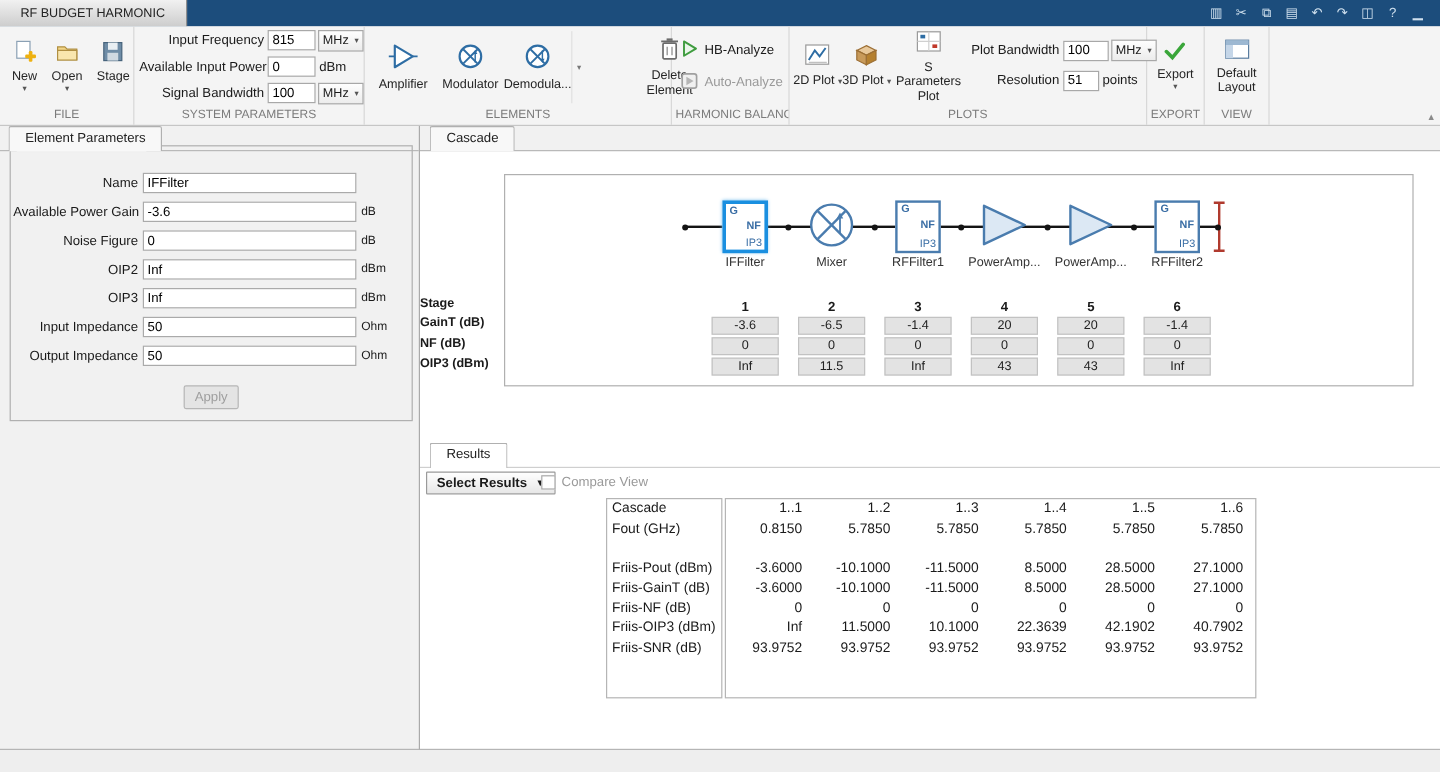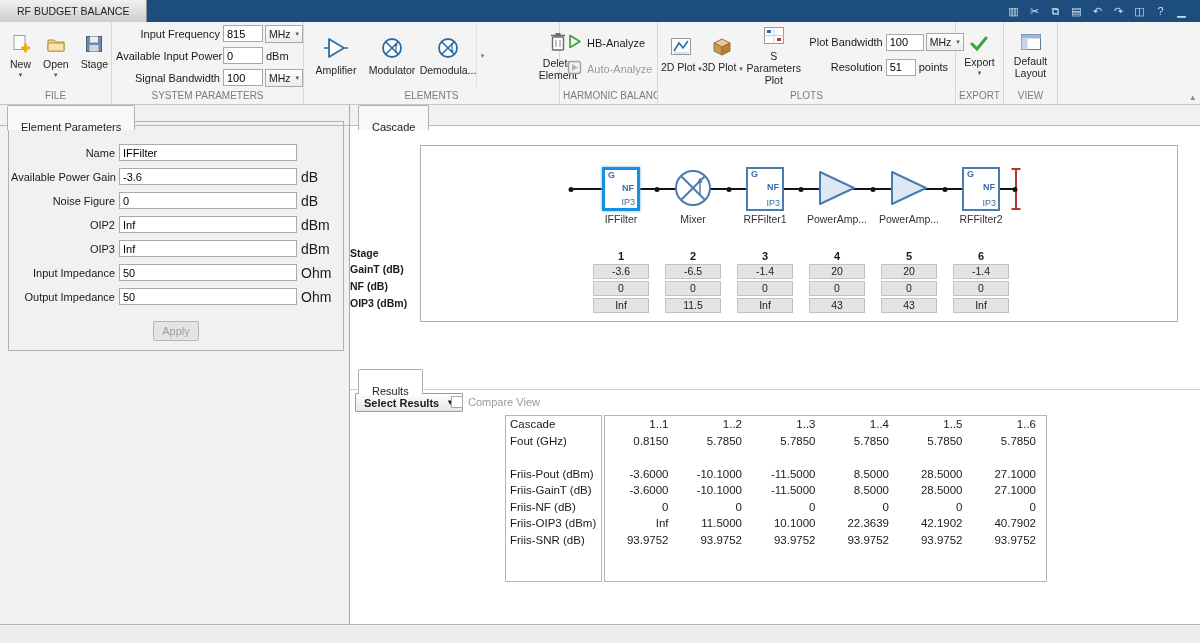--- a/index.html
+++ b/index.html
@@ -46,36 +46,36 @@
 .plots{padding:0 3px;}
 .plotfields{display:flex;flex-direction:column;gap:7px;margin-left:4px;align-self:flex-start;padding-top:11px;}
 .collapse-ribbon{position:absolute;right:5px;bottom:2px;color:#8a8a8a;font-size:9px;line-height:9px;}
 
 
 .main{position:absolute;left:0;top:105px;width:1200px;height:520px;}
 .left-panel{position:absolute;left:0;top:0;width:350px;height:520px;background:#f1f1f1;border-right:1px solid #aaaaaa;border-bottom:1px solid #b5b5b5;}
 .right-panel{position:absolute;left:350px;top:0;width:850px;height:520px;background:#ffffff;border-bottom:1px solid #b5b5b5;}
 .topstrip{position:absolute;left:0;top:0;width:100%;height:21px;background:#f1f1f1;}
 .tabline{position:absolute;left:0;height:1px;background:#b9b9b9;width:100%;}
-.doc-tab{position:absolute;top:0;height:21px;line-height:19px;background:#f8f8f8;border:1px solid #b0b0b0;border-bottom:none;border-radius:2px 2px 0 0;padding:12px 13px;font-size:11px;color:#222;z-index:3;}
+.doc-tab{position:absolute;top:0;height:21px;line-height:19px;background:#f8f8f8;border:1px solid #b0b0b0;border-bottom:none;border-radius:2px 2px 0 0;padding:0 13px;font-size:11px;color:#222;z-index:3;}
 .lp-tab{left:7px;}
 .tl-left{top:20px;}
 .cascade-tab{left:8px;}
 .tl-cascade{top:20px;}
 .results-tab{left:8px;top:264px;background:#fff;}
 .tl-results{top:284px;background:#cfcfcf;}
 
 
 .group-box{position:absolute;left:8px;top:16px;width:336px;height:230px;border:1px solid #b0b0b0;}
 .group-legend{position:absolute;top:-7px;left:5px;background:#f1f1f1;padding:0 4px;font-size:11px;color:#222;}
 .fields{position:absolute;top:22px;left:2px;right:2px;}
 .param-row{display:flex;align-items:center;margin-bottom:7px;}
 .param-label{width:104px;text-align:right;margin-right:4px;font-size:11px;white-space:nowrap;}
 .param-input{width:178px;height:17px;border:1px solid #aaa;background:#fff;font-size:11px;padding:0 3px;font-family:inherit;}
-.param-unit{margin-left:4px;font-size:14px;width:30px;}
+.param-unit{margin-left:4px;font-size:10px;width:30px;}
 .apply-btn{position:absolute;bottom:9px;left:50%;transform:translateX(-50%);width:46px;height:20px;background:#e4e4e4;border:1px solid #b6b6b6;border-radius:2px;color:#9e9e9e;font-size:11px;font-family:inherit;}
 
 
 .stage-labels{position:absolute;left:0;top:0;width:65px;}
 .stage-lab{position:absolute;right:0;width:100%;font-weight:bold;font-size:10.5px;color:#1a1a1a;white-space:nowrap;}
 .sl-stage{top:142px;} .sl-gain{top:158px;} .sl-nf{top:175px;} .sl-oip3{top:192px;}
 .diagram-panel{position:absolute;left:70px;top:40px;width:758px;height:177px;border:1px solid #b0b0b0;background:#fff;}
 .wire{position:absolute;left:150px;top:42px;width:444px;height:2px;background:#141414;}
 .dot{position:absolute;top:40.5px;width:5px;height:5px;border-radius:50%;background:#141414;transform:translateX(-50%);}
 .chain-node{position:absolute;width:80px;height:92px;top:0;transform:translateX(-50%);}
@@ -100,21 +100,21 @@
 .res-values{position:absolute;left:254px;top:310px;width:443px;height:167px;border:1px solid #b5b5b5;background:#fff;overflow:hidden;}
 .res-row{display:flex;height:16.5px;}
 .res-cell{flex:1;text-align:right;padding-right:10px;line-height:16.5px;font-size:11.5px;white-space:nowrap;}
 </style>
 </head>
 <body>
 
 <div class="app">
 
   <div class="titlebar">
-    <div class="title-tab">RF BUDGET BALANCE</div>
+    <div class="title-tab">RF BUDGET HARMONIC</div>
     <div class="title-icons">
         <span class="tbar-ic">▥</span>
         <span class="tbar-ic">✂</span>
         <span class="tbar-ic">⧉</span>
         <span class="tbar-ic">▤</span>
         <span class="tbar-ic">↶</span>
         <span class="tbar-ic">↷</span>
         <span class="tbar-ic">◫</span>
         <span class="tbar-ic">?</span>
         <span class="tbar-ic">▁</span>

